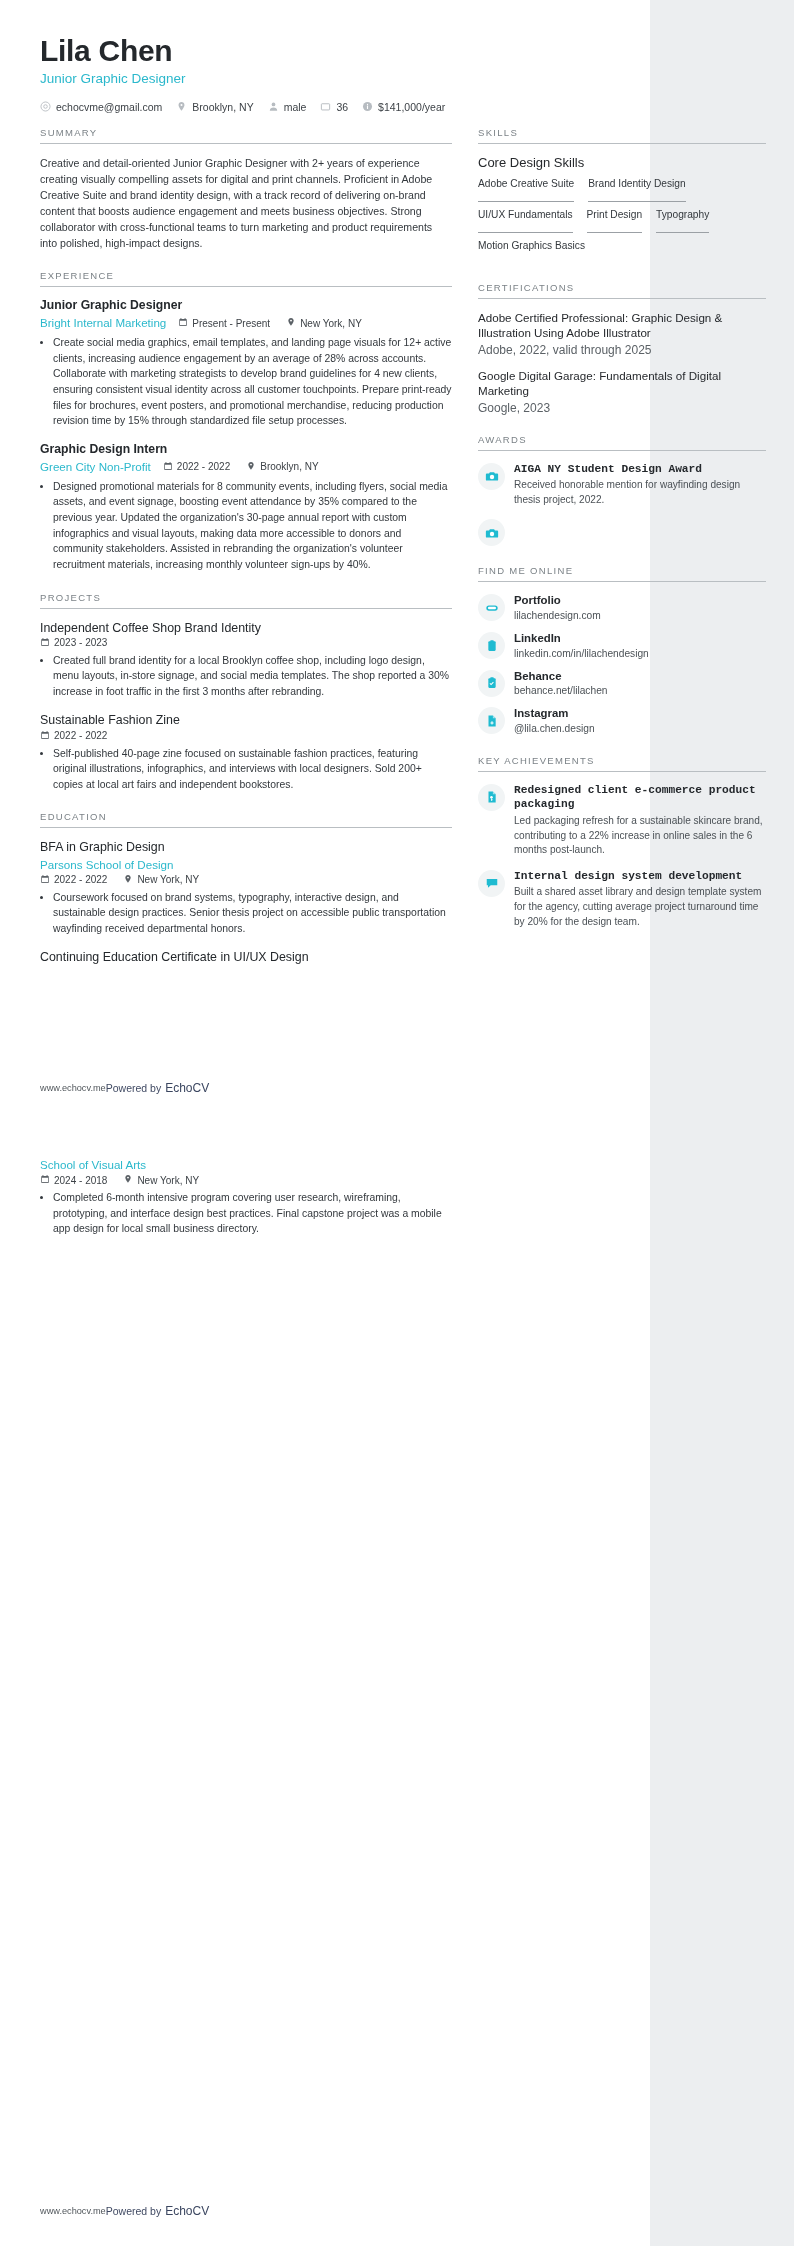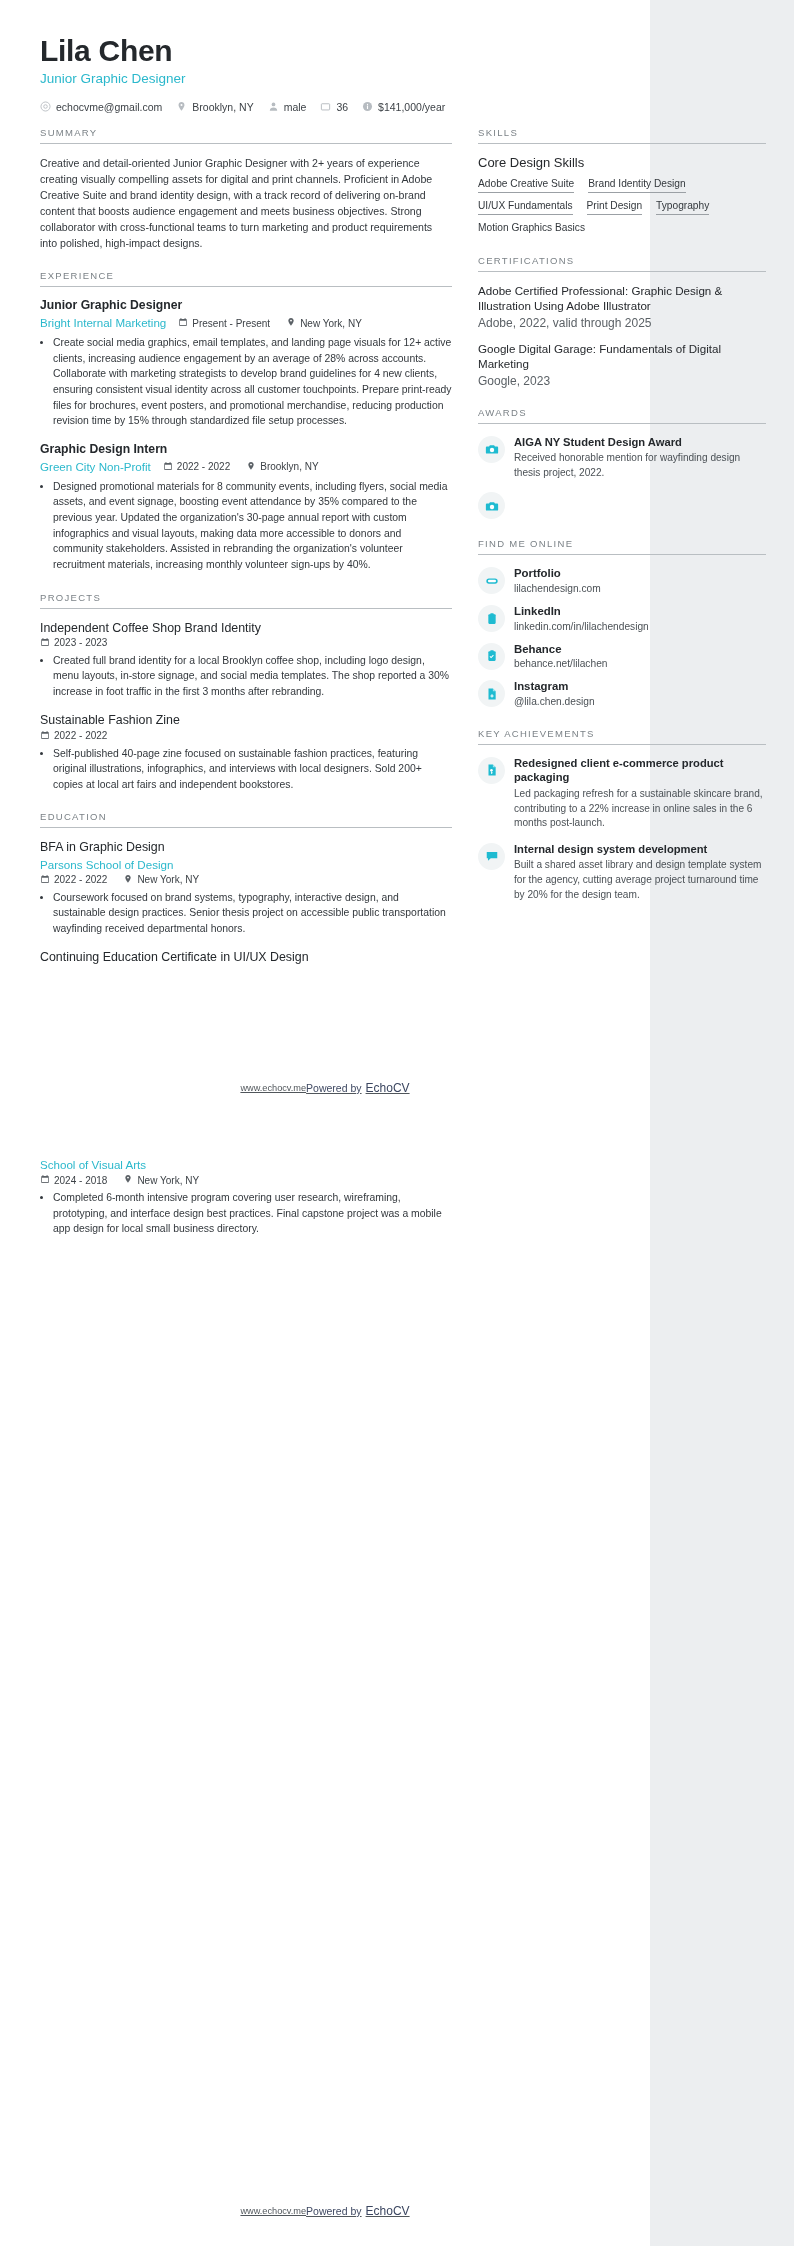--- a/index.html
+++ b/index.html
@@ -123,21 +123,21 @@
     font-size: 13px;
     color: #26292d;
     margin: 0 0 7px 0;
     line-height: 1.25;
   }
   .skill-rows { display: flex; flex-wrap: wrap; gap: 7px 14px; }
   .skill-chip {
     font-size: 10.2px;
     color: #33383d;
     border-bottom: 1.1px solid #9ba0a5;
-    padding-bottom: 3px;
+    padding-bottom: 12px;
     white-space: nowrap;
   }
 
   
   .cert { margin-bottom: 11px; }
   .cert-name {
     font-size: 11.6px;
     color: #26292d;
     line-height: 1.33;
     margin: 0 0 2px 0;
@@ -158,20 +158,21 @@
     flex: none;
     margin-top: 1px;
   }
   .icon-body { flex: 1; min-width: 0; }
   .icon-title {
     font-size: 11.2px;
     font-weight: bold;
     color: #24282c;
     line-height: 1.3;
     margin: 0 0 2px 0;
+    font-family: Liberation Mono, monospace;
   }
   .icon-desc {
     font-size: 10.1px;
     color: #4b5156;
     line-height: 1.45;
     margin: 0;
   }
   .link-title {
     font-size: 11.4px;
     font-weight: bold;
@@ -187,25 +188,24 @@
   }
   .link-item { margin-bottom: 8px; }
 
   
   .footer {
     position: absolute;
     left: 40px;
     right: 40px;
     bottom: 28px;
     display: flex;
-    justify-content: center;
+    justify-content: flex-start;
     align-items: center;
     font-size: 9.2px;
     color: #50565b;
-    text-decoration: underline;
   }
   .brand { font-size: 10.5px; color: #404a63; }
   .brand b { font-weight: normal; font-size: 12px; color: #3b4660; }
   .brand-row { display:flex; align-items:baseline; gap:4px; }
 </style>
 </head>
 <body>
 
 <div class="page page-1">
 

